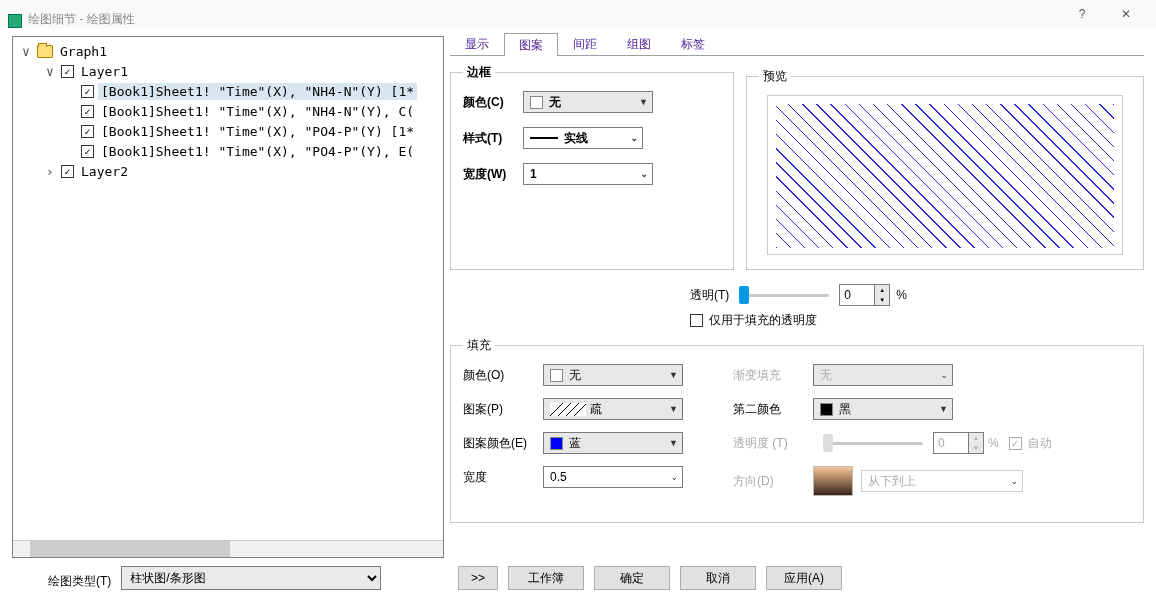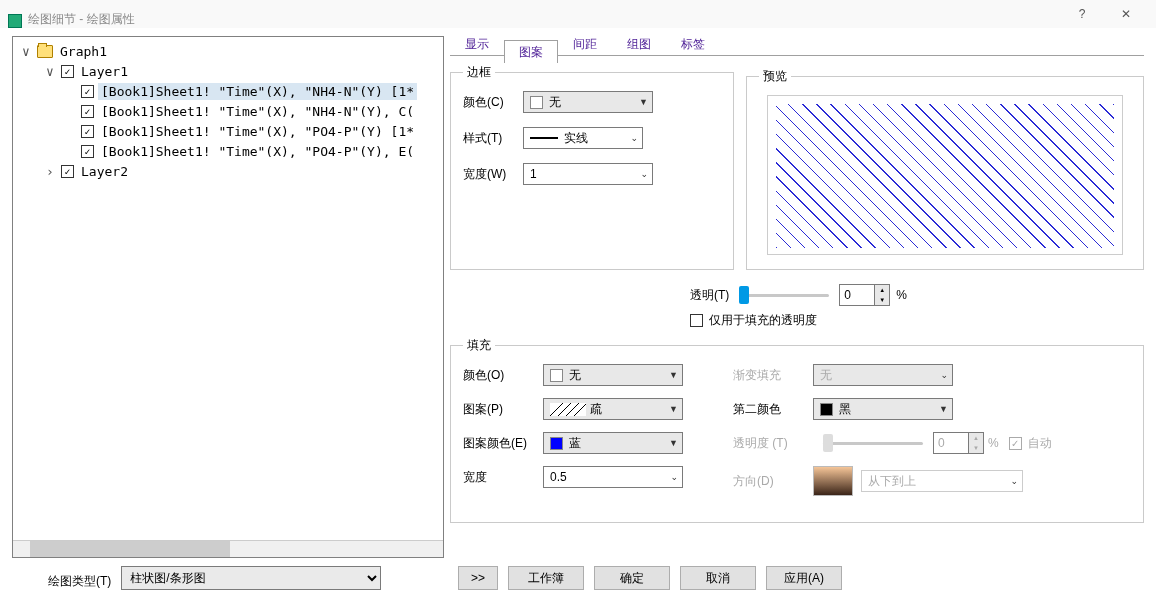--- a/index.html
+++ b/index.html
@@ -17,25 +17,25 @@
 .tree-chk { width: 13px; height: 13px; border: 1px solid #333; margin: 0 4px; display: inline-flex; align-items: center; justify-content: center; font-size: 10px; }
 .tree-folder { width: 16px; height: 13px; background: #ffe07a; border: 1px solid #b08000; border-radius: 1px; margin: 0 4px; position: relative; }
 .tree-folder::before { content: ''; position: absolute; top: -3px; left: 0; width: 7px; height: 3px; background: #ffe07a; border: 1px solid #b08000; border-bottom: none; }
 .tree-label { padding: 1px 3px; }
 .tree-row.selected .tree-label { background: #d8e6f2; }
 .left-hscroll { height: 17px; background: #f0f0f0; border-top: 1px solid #ccc; display: flex; }
 .left-hscroll .thumb { width: 200px; background: #cdcdcd; height: 100%; margin-left: 17px; }
 .right-pane { flex: 1; padding: 4px 12px 0 0; }
 .tabs { display: flex; border-bottom: 1px solid #a0a0a0; height: 24px; }
 .tab { padding: 3px 14px; border: 1px solid transparent; border-bottom: none; cursor: pointer; color: #4c1d95; }
-.tab.active { background: #fff; border-color: #a0a0a0; position: relative; top: 8px; }
+.tab.active { background: #fff; border-color: #a0a0a0; position: relative; top: 1px; }
 fieldset { border: 1px solid #cacaca; margin: 8px 0 4px 0; padding: 10px 12px 14px 12px; }
 legend { padding: 0 4px; color: #000; }
 .right-top { display: flex; gap: 12px; }
-.right-top fieldset:first-child { flex: 0 0 284px; }
+.right-top fieldset:first-child { flex: 0 0 284px; font-weight: bold; }
 .right-top fieldset:last-child { flex: 1; margin-top: 12px; }
 .frow { display: flex; align-items: center; margin-bottom: 14px; }
 .frow:last-child { margin-bottom: 0; }
 .flabel { width: 60px; }
 .combo { height: 22px; border: 1px solid #7a7a7a; background: #e8e8e8; display: flex; align-items: center; padding: 0 4px 0 6px; font-size: 12px; cursor: pointer; position: relative; }
 .combo.white { background: #fff; }
 .combo .arrow { margin-left: auto; font-size: 9px; color: #333; }
 .combo .sw { width: 13px; height: 13px; border: 1px solid #888; margin-right: 6px; }
 .preview-box { background: #fff; border: 1px solid #ccc; height: 160px; margin: 0 8px; overflow: hidden; }
 .preview-inner { margin: 8px; height: 144px; border: none; background: repeating-linear-gradient(45deg, #2b2bd6 0, #2b2bd6 1px, #fff 1px, #fff 10px); }

